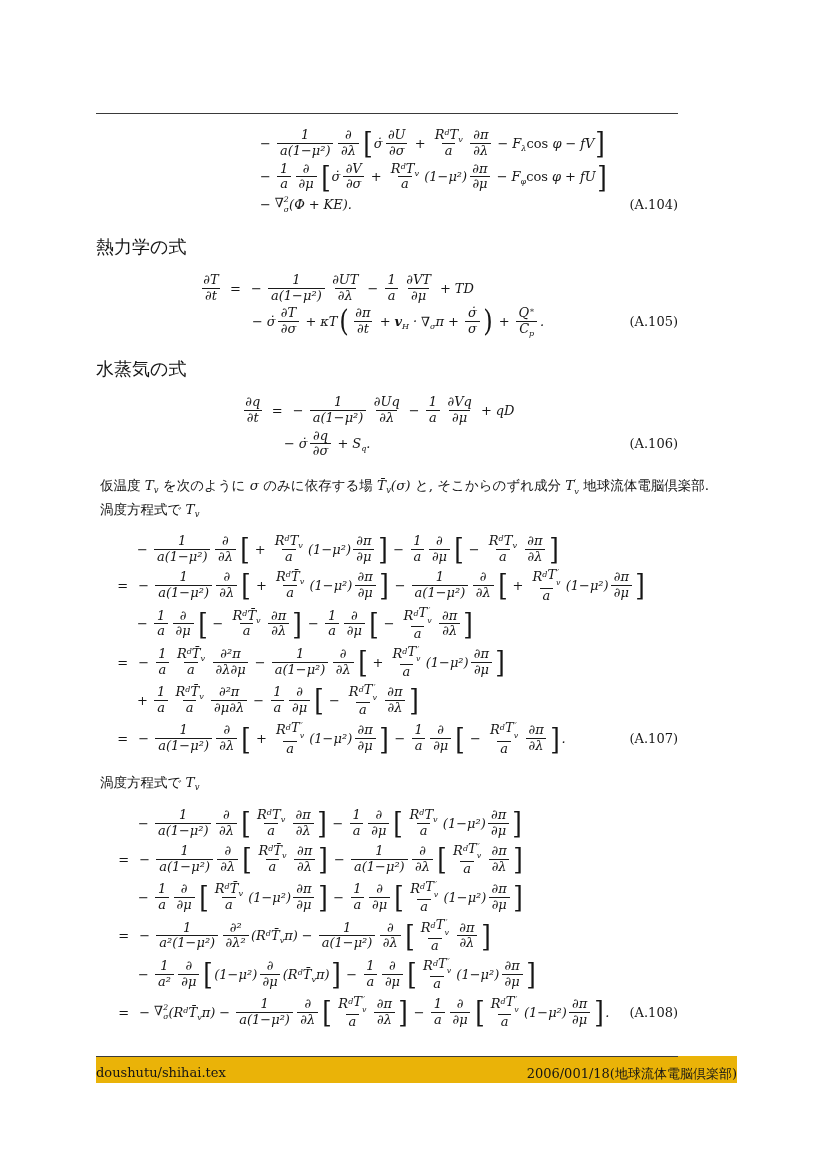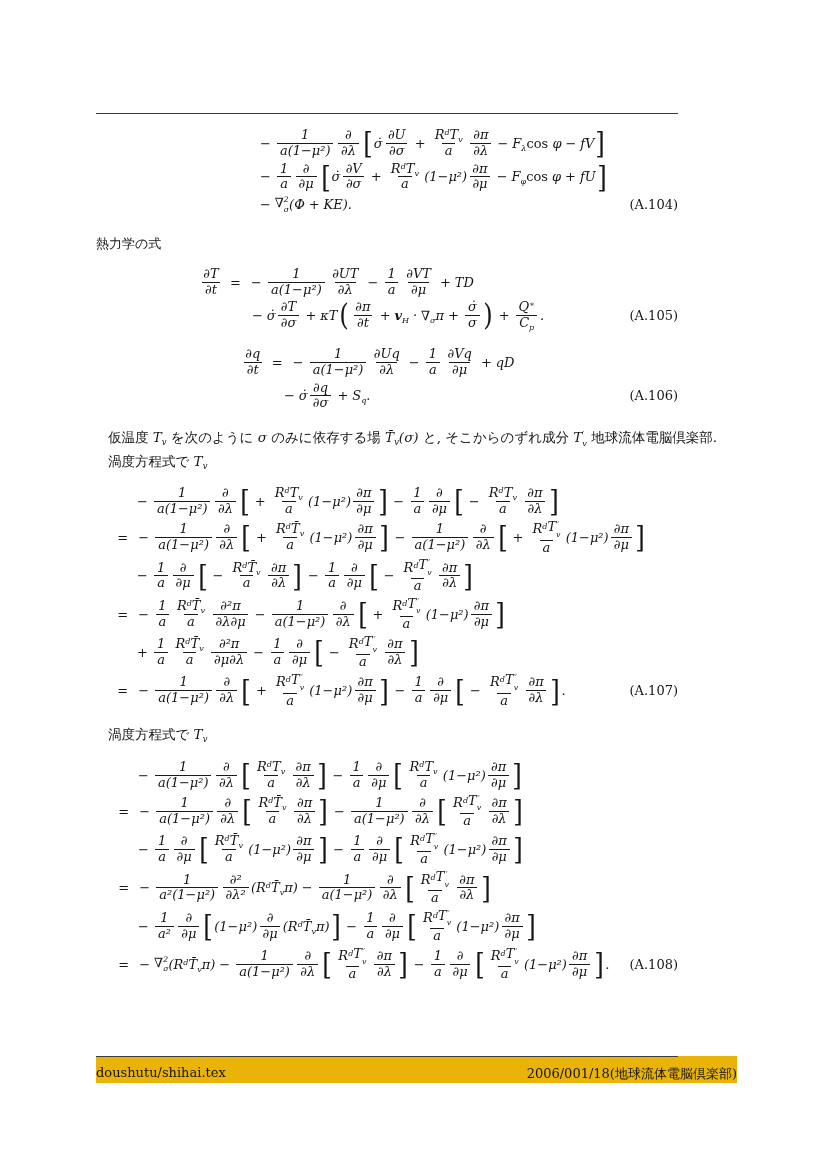--- a/index.html
+++ b/index.html
@@ -1,23 +1,23 @@
 <!DOCTYPE html>
 <html><head>
 <meta charset="utf-8">
 <style>
   html,body{margin:0;padding:0;background:#ffffff;}
   .page{position:relative;width:826px;height:1169px;background:#ffffff;overflow:hidden;
         font-family:"DejaVu Serif", serif;color:#151515;}
   .content{position:absolute;left:96px;top:113px;width:582px;font-size:13px;}
   .toprule{border-top:1px solid #3a3a3a;height:0;margin-bottom:14px;}
   .blk-eq{margin:14px 0 16px 0;}
-  .blk-head{margin:20px 0 2px 0;font-size:13px;}
+  .blk-head{margin:20px 0 2px 0;font-size:18px;}
   .blk-para{margin:12px 0 8px 0;font-size:13.5px;}
-  .paraline{margin:2px 12px;line-height:1.6;}
+  .paraline{margin:2px 4px;line-height:1.6;}
   .eqline{display:flex;align-items:center;margin:3px 0;}
   .trow{display:inline-flex;align-items:center;white-space:nowrap;}
   .mi{font-style:italic;white-space:pre;}
   .rm{font-style:normal;white-space:pre;text-align:center;}
   .bi{font-style:italic;font-weight:bold;white-space:pre;}
   .op{margin:0 0.30em;}
   .rel{margin:0 0.48em;}
   .fr{display:inline-flex;flex-direction:column;align-items:center;margin:0 0.18em;
       line-height:1.14;text-align:center;}
   .fr > .n{padding:0 0.22em;}
@@ -241,20 +241,21 @@
                     <span class="mi">C</span>
                     <span class="sub">p</span>
                   </span>
                 </span></span>
             </span>
             <span class="mi">.</span>
           </span>
           <span class="eqn">(A.105)</span>
         </div>
       </div>
+      <div class="blk-head"><span class="rm">水蒸気の式</span></div>
       <div class="blk-eq">
         <div class="eqline" style="padding-left: 144px;">
           <span class="trow">
             <span class="fr">
               <span class="n"><span class="mi">∂q</span></span>
               <span class="d"><span class="mi">∂t</span></span>
             </span>
             <span class="mi op rel">=</span>
             <span class="mi op">−</span>
             <span class="fr">

